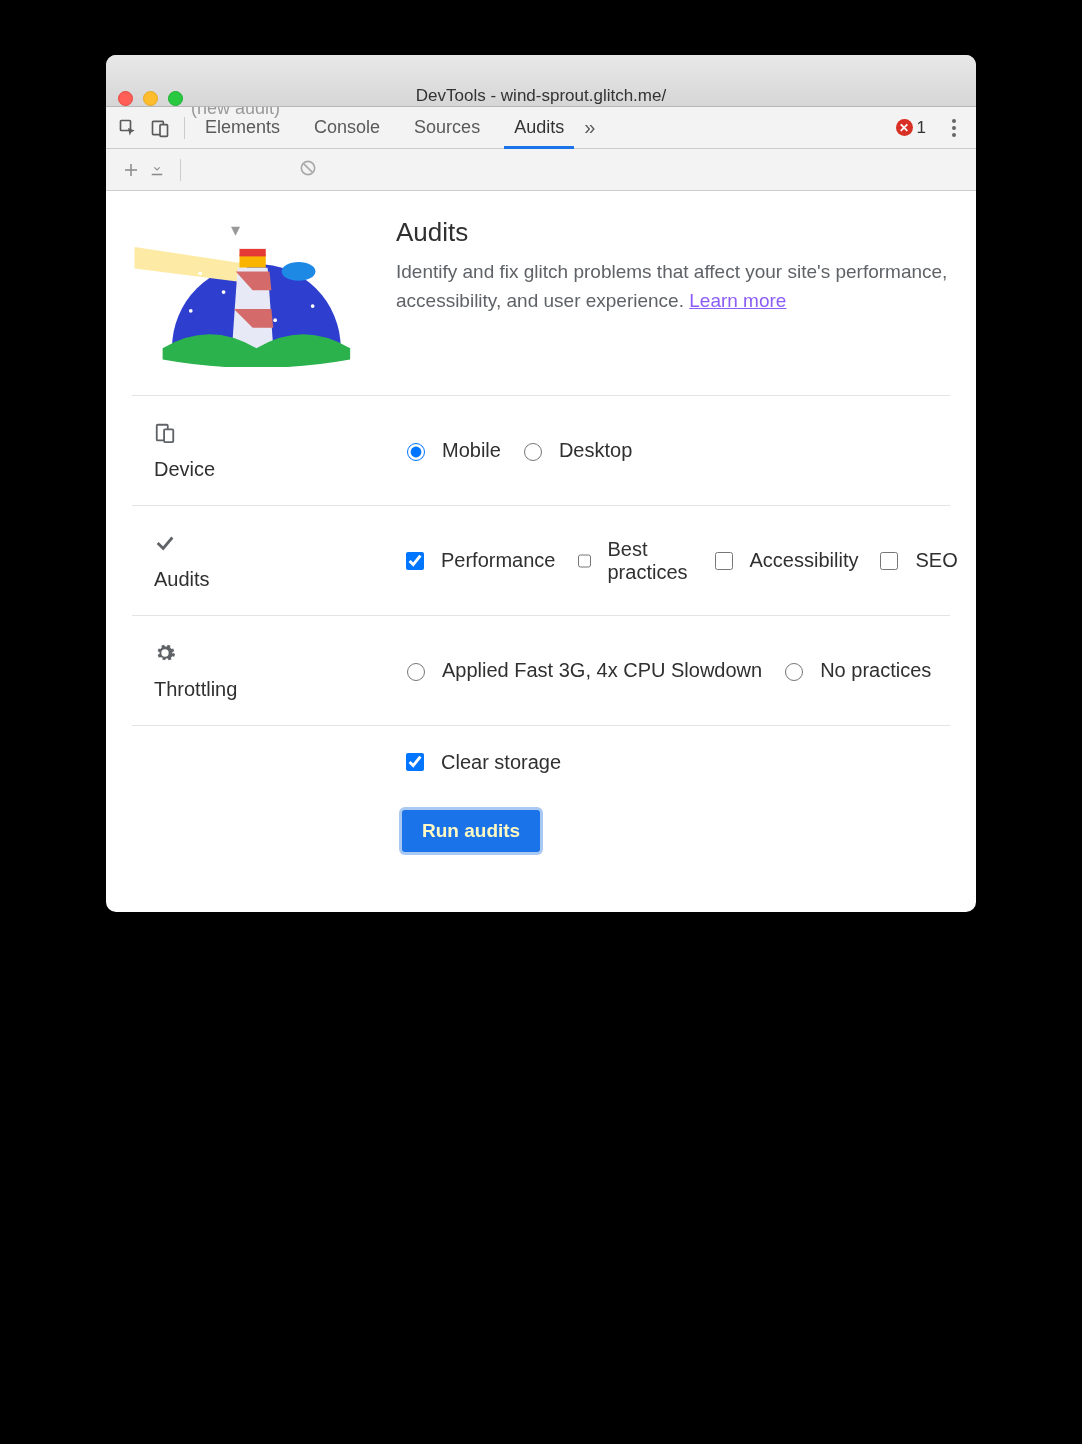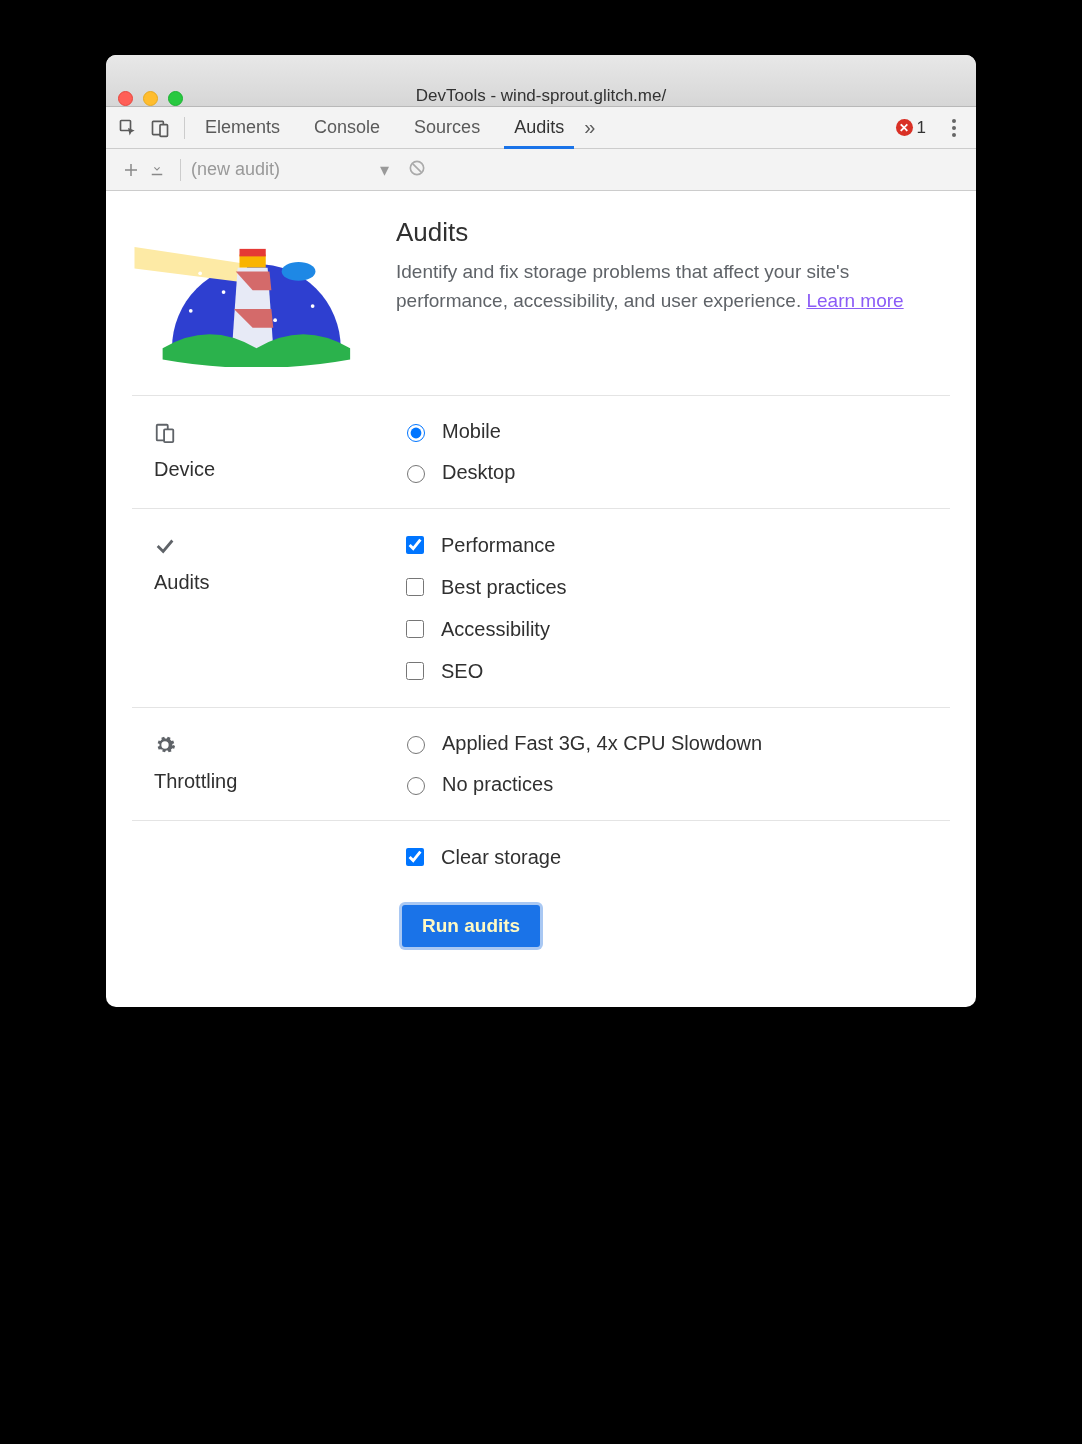--- a/index.html
+++ b/index.html
@@ -66,40 +66,40 @@
     display:flex; align-items:center;
     padding: 0 12px;
     border-bottom:1px solid #ccc;
     background:#f3f3f3;
     color:#888;
   }
   .subbar .sb-btn { width:26px; display:flex; justify-content:center; }
   .subsep{ width:1px; height:22px; background:#ccc; margin:0 10px;}
   .audit-select {
     display:flex; align-items:center; gap:100px;
-    font-size:18px; color:#999;
+    font-size:18px; color:#999;flex-direction:column;
   }
   .clear-icon { margin-left:18px; }
   
   .content { padding: 26px 26px 36px 26px; }
   .intro-row { display:flex; gap:34px; padding-bottom:24px; border-bottom:1px solid #e4e4e4; }
   .lighthouse-illus { width:230px; flex:none; }
   .intro-text h1 { margin:0 0 10px 0; font-size:26px; font-weight:400; color:#303030; }
   .intro-text p { margin:0; font-size:19px; line-height:1.5; color:#5f6368; }
   .intro-text a { color:#8b5cf6; text-decoration:underline; }
   .section {
     display:grid;
     grid-template-columns: 270px 1fr;
     padding: 24px 0;
     border-bottom:1px solid #e4e4e4;
   }
   .section.noborder { border-bottom:none; }
   .section-label { display:flex; align-items:flex-start; gap:14px; padding-left:22px; font-size:20px; color:#303030;flex-direction:column; }
   .section-label svg, .section-label .sec-icon { width:22px; height:22px; color:#5f6368; margin-top:2px; }
-  .radio-list, .check-list { display:flex; flex-direction:column; gap:18px; }
+  .radio-list, .check-list { display:flex; flex-direction:row; gap:18px; }
   .opt { display:flex; align-items:center; gap:14px; font-size:20px; color:#303030; }
   .opt input { width:18px; height:18px; }
   .run-row { padding-top: 10px; }
   .run-btn {
     background:#1a73e8; color:#fef9c3; border:none; padding:10px 20px;
     font-size:19px; font-weight:600; border-radius:3px;
     box-shadow:0 0 0 3px #a9c8f3; cursor:pointer;
   }
   .left-icons { display:flex; gap:4px; align-items:center; }
 </style>
@@ -201,21 +201,21 @@
           <polygon points="110,54 142,54 148,140 104,140" fill="#e7eaf6"></polygon>
           <polygon points="108,58 144,58 146,78 126,78" fill="#d46a6a"></polygon>
           <polygon points="106,98 146,98 148,118 126,118" fill="#d46a6a"></polygon>
 
           <path d="M30 140 q50 -30 100 0 q50 -30 100 0 l0 12 q-100 18 -200 0 Z" fill="#2bb24c"></path>
         </svg>
       </div>
       <div class="intro-text">
         <h1>Audits</h1>
         <p>
-          <span>Identify and fix storage problems that affect your site's performance, accessibility, and user experience. </span><a href="#">Learn more</a>
+          <span>Identify and fix glitch problems that affect your site's performance, accessibility, and user experience. </span><a href="#">Learn more</a>
         </p>
       </div>
     </div>
 
     <div class="section">
       <div class="section-label">
         <svg class="sec-icon" viewBox="0 0 24 24" fill="none" stroke="currentColor" stroke-width="2">
           <rect x="3" y="3" width="12" height="17" rx="1"></rect>
             <rect x="11" y="8" width="10" height="14" rx="1" fill="#fff"></rect>
         </svg>

